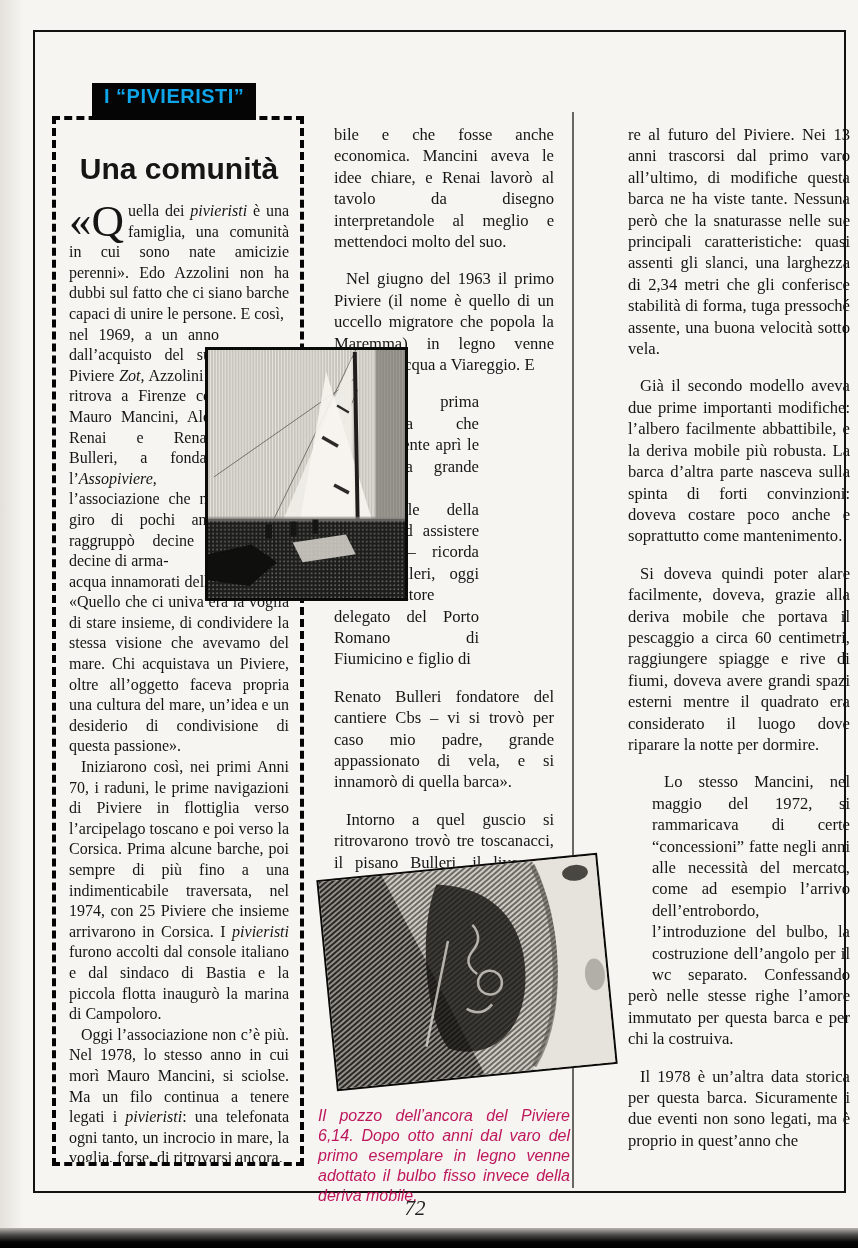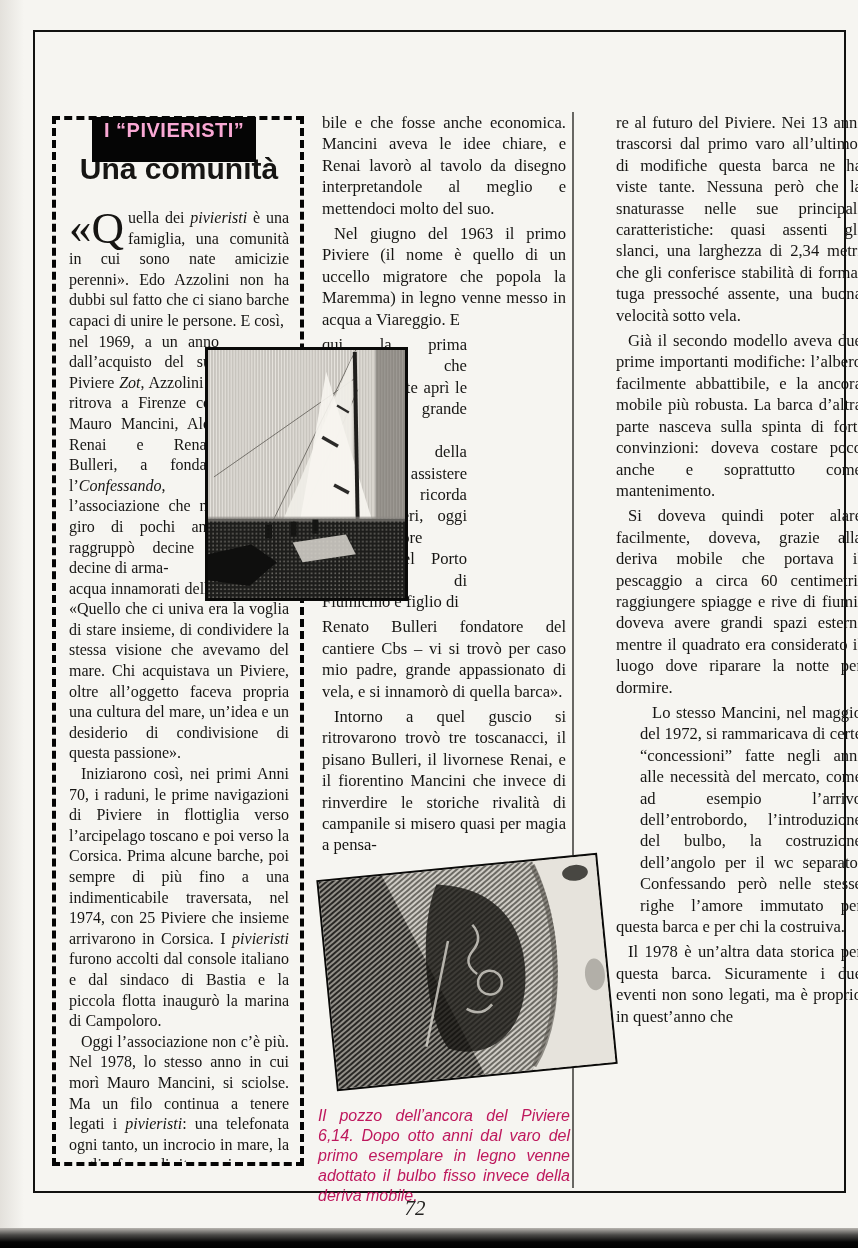--- a/index.html
+++ b/index.html
@@ -21,35 +21,35 @@
     border:2px solid #121211;}
   .page-num{position:absolute;left:0;top:1196px;width:830px;text-align:center;
     font-style:italic;font-size:21px;color:#232220;}
   .rule-v{position:absolute;left:572px;top:112px;width:2px;height:1076px;
     background:#454340;opacity:.8;}
 
   
   .box{position:absolute;left:52px;top:116px;width:252px;height:1050px;
     border:4px dashed #050505;box-sizing:border-box;overflow:hidden;
     background:transparent;}
-  .box-tab{position:absolute;left:92px;top:117px;background:#050505;color:#f9a8d4;
+  .box-tab{position:absolute;left:92px;top:83px;background:#050505;color:#0ea5e9;
     font-family:"Liberation Sans",sans-serif;font-weight:bold;font-size:20px;
-    letter-spacing:.5px;padding:2px 12px 20px;white-space:nowrap;z-index:4;}
+    letter-spacing:.5px;padding:2px 12px 12px;white-space:nowrap;z-index:4;}
   .box-inner{padding:26px 11px 6px 13px;}
   .box-heading{font-family:"Liberation Sans",sans-serif;font-weight:bold;
-    font-size:30px;line-height:33px;text-align:center;margin:6px 0 23px;}
+    font-size:30px;line-height:33px;text-align:center;margin:6px 0 16px;}
   .box-body{font-size:16px;line-height:20.6px;}
   .jtext{text-align:justify;margin:0;hyphens:none;}
   .indent{text-indent:12px;}
   .dropcap{float:left;font-size:45px;line-height:34px;padding:3px 4px 0 0;}
   .narrow{width:150px;}
 
   
   .col{position:absolute;top:108px;font-size:16.6px;line-height:21.4px;}
-  .col p{margin:4px;font-family:Liberation Serif, serif;}
+  .col p{margin:16px;font-family:Liberation Serif, serif;}
   .col2{left:318px;width:252px;height:760px;}
   .col3{left:612px;width:254px;height:1081px;overflow:hidden;}
   .narrow-mid{margin-left:107px;width:145px;}
   .wrap-spacer{float:left;width:24px;height:205px;}
 
   
   .photo{position:absolute;border:3px solid #0a0a09;background:#dedbd4;z-index:3;
     box-sizing:border-box;}
   .photo svg{display:block;width:100%;height:100%;}
   .photo-sailboat{left:205px;top:347px;width:203px;height:254px;}
@@ -70,39 +70,39 @@
   <div class="rule-v"></div>
 
   <div class="box-tab">I “PIVIERISTI”</div>
   <div class="box">
     <div class="box-inner">
       <div class="box-heading">
         <div>Una comunità</div>
       </div>
       <div class="box-body">
         <p class="jtext"><span class="dropcap">«Q</span><span>uella dei <i>pivieristi</i> è una famiglia, una comunità in cui sono nate amicizie perenni». Edo Azzolini non ha dubbi sul fatto che ci siano barche capaci di unire le persone. E così,</span></p>
-        <p class="jtext narrow">nel 1969, a un anno dall’acquisto del suo Piviere <i>Zot</i>, Azzolini si ritrova a Firenze con Mauro Mancini, Aldo Renai e Renato Bulleri, a fondare l’<i>Confessando</i>, l’associazione che nel giro di pochi anni raggruppò decine e decine di arma-</p>
+        <p class="jtext narrow">nel 1969, a un anno dall’acquisto del suo Piviere <i>Zot</i>, Azzolini si ritrova a Firenze con Mauro Mancini, Aldo Renai e Renato Bulleri, a fondare l’<i>Assopiviere</i>, l’associazione che nel giro di pochi anni raggruppò decine e decine di arma-</p>
         <p class="jtext">acqua innamorati della loro barca. «Quello che ci univa era la voglia di stare insieme, di condividere la stessa visione che avevamo del mare. Chi acquistava un Piviere, oltre all’oggetto faceva propria una cultura del mare, un’idea e un desiderio di condivisione di questa passione».</p>
         <p class="jtext indent">Iniziarono così, nei primi Anni 70, i raduni, le prime navigazioni di Piviere in flottiglia verso l’arcipelago toscano e poi verso la Corsica. Prima alcune barche, poi sempre di più fino a una indimenticabile traversata, nel 1974, con 25 Piviere che insieme arrivarono in Corsica. I <i>pivieristi</i> furono accolti dal console italiano e dal sindaco di Bastia e la piccola flotta inaugurò la marina di Campoloro.</p>
         <p class="jtext indent"><span>Oggi l’associazione non c’è più. Nel 1978, lo stesso anno in cui morì Mauro Mancini, si sciolse. Ma un filo continua a tenere legati i <i>pivieristi</i>: una telefonata ogni tanto, un incrocio in mare, la voglia, forse, di ritrovarsi ancora.</span></p>
       </div>
     </div>
   </div>
 
   <div class="col col2">
     <p class="jtext">bile e che fosse anche economica. Mancini aveva le idee chiare, e Renai lavorò al tavolo da disegno interpretandole al meglio e mettendoci molto del suo.</p>
     <p class="jtext indent">Nel giugno del 1963 il primo Piviere (il nome è quello di un uccello migratore che popola la Maremma) in legno venne messo in acqua a Viareggio. E</p>
     <p class="jtext narrow-mid">qui la prima coincidenza che probabilmente aprì le porte alla grande diffusione commerciale della barca. «Ad assistere al varo – ricorda Carlo Bulleri, oggi amministratore delegato del Porto Romano di Fiumicino e figlio di</p>
     <p class="jtext">Renato Bulleri fondatore del cantiere Cbs – vi si trovò per caso mio padre, grande appassionato di vela, e si innamorò di quella barca».</p>
     <p class="jtext indent">Intorno a quel guscio si ritrovarono trovò tre toscanacci, il pisano Bulleri, il livornese Renai, e il fiorentino Mancini che invece di rinverdire le storiche rivalità di campanile si misero quasi per magia a pensa-</p>
   </div>
 
   <div class="col col3">
     <p class="jtext">re al futuro del Piviere. Nei 13 anni trascorsi dal primo varo all’ultimo, di modifiche questa barca ne ha viste tante. Nessuna però che la snaturasse nelle sue principali caratteristiche: quasi assenti gli slanci, una larghezza di 2,34 metri che gli conferisce stabilità di forma, tuga pressoché assente, una buona velocità sotto vela.</p>
-    <p class="jtext indent">Già il secondo modello aveva due prime importanti modifiche: l’albero facilmente abbattibile, e la ancora mobile più robusta. La barca d’altra parte nasceva sulla spinta di forti convinzioni: doveva costare poco anche e soprattutto come mantenimento.</p>
+    <p class="jtext indent">Già il secondo modello aveva due prime importanti modifiche: l’albero facilmente abbattibile, e la deriva mobile più robusta. La barca d’altra parte nasceva sulla spinta di forti convinzioni: doveva costare poco anche e soprattutto come mantenimento.</p>
     <p class="jtext indent">Si doveva quindi poter alare facilmente, doveva, grazie alla deriva mobile che portava il pescaggio a circa 60 centimetri, raggiungere spiagge e rive di fiumi, doveva avere grandi spazi esterni mentre il quadrato era considerato il luogo dove riparare la notte per dormire.</p>
     <p class="jtext indent"><span class="wrap-spacer"></span><span>Lo stesso Mancini, nel maggio del 1972, si rammaricava di certe “concessioni” fatte negli anni alle necessità del mercato, come ad esempio l’arrivo dell’entrobordo, l’introduzione del bulbo, la costruzione dell’angolo per il wc separato. Confessando però nelle stesse righe l’amore immutato per questa barca e per chi la costruiva.</span></p>
     <p class="jtext indent">Il 1978 è un’altra data storica per questa barca. Sicuramente i due eventi non sono legati, ma è proprio in quest’anno che</p>
   </div>
 
   <div class="photo photo-sailboat">
     <svg viewBox="0 0 200 250" preserveAspectRatio="none">
       <defs>
         <pattern id="vlines" width="3" height="6" patternUnits="userSpaceOnUse">
           <rect width="3" height="6" fill="#e7e4de"></rect>

